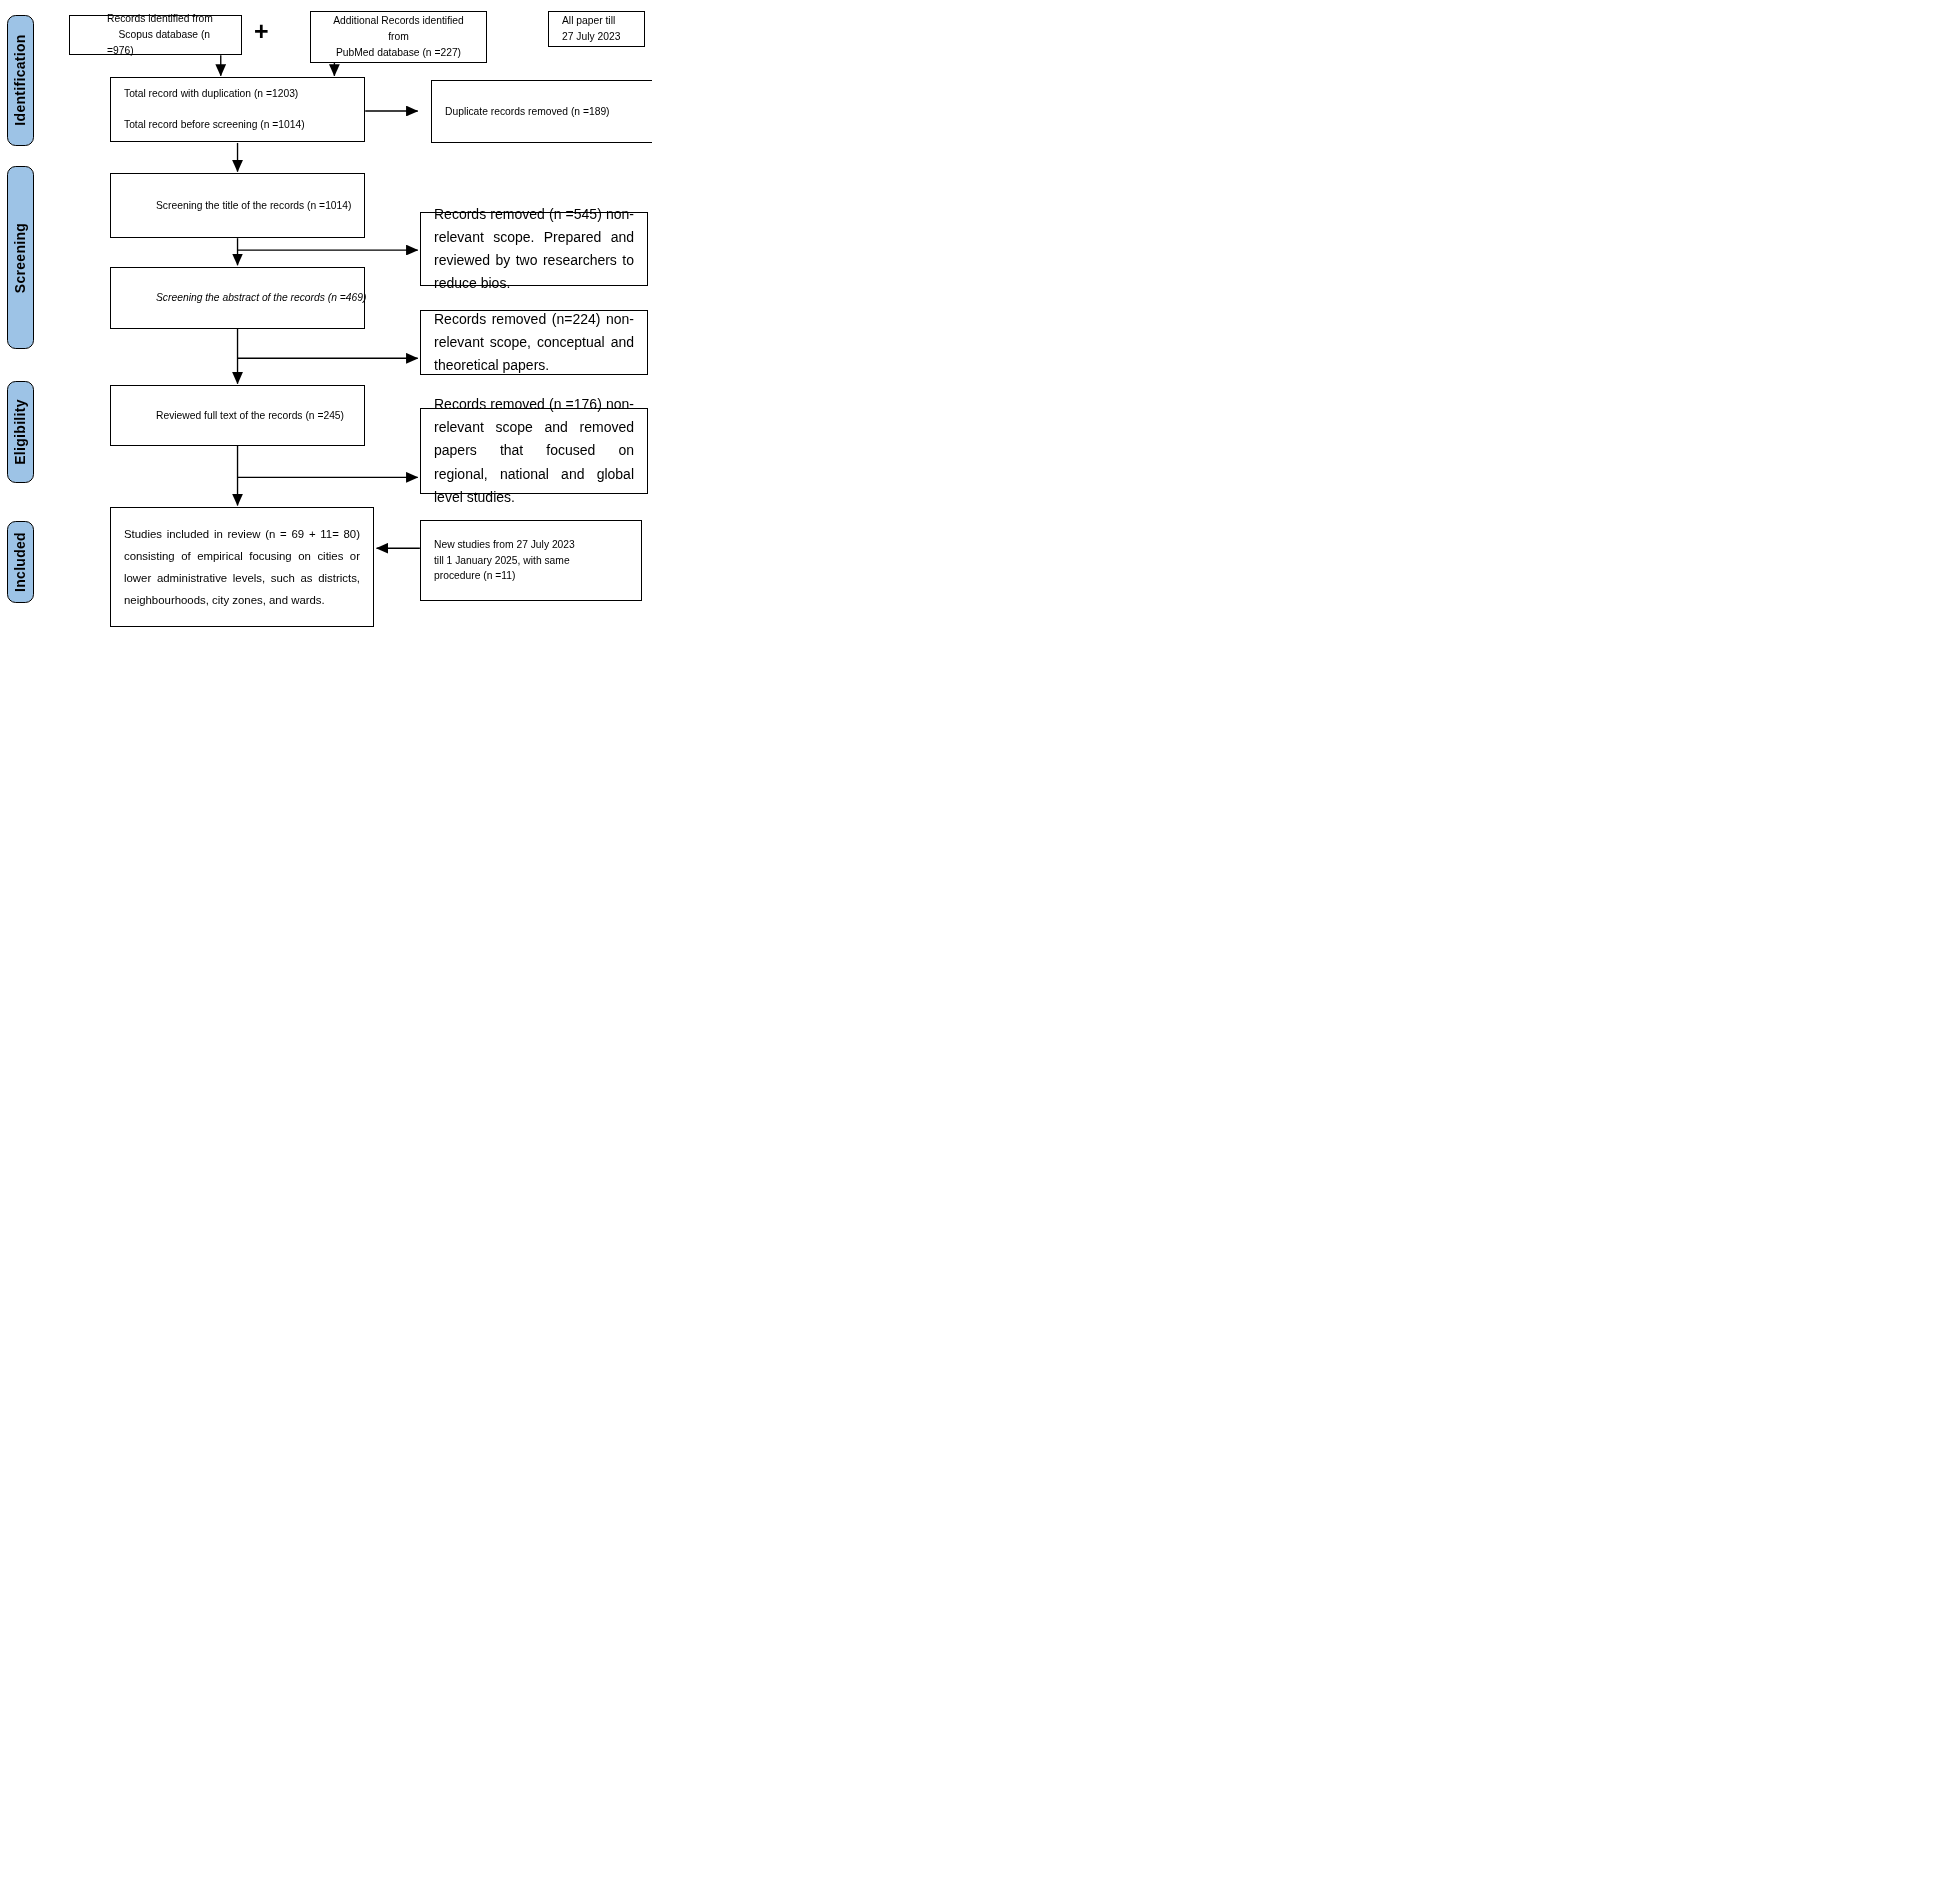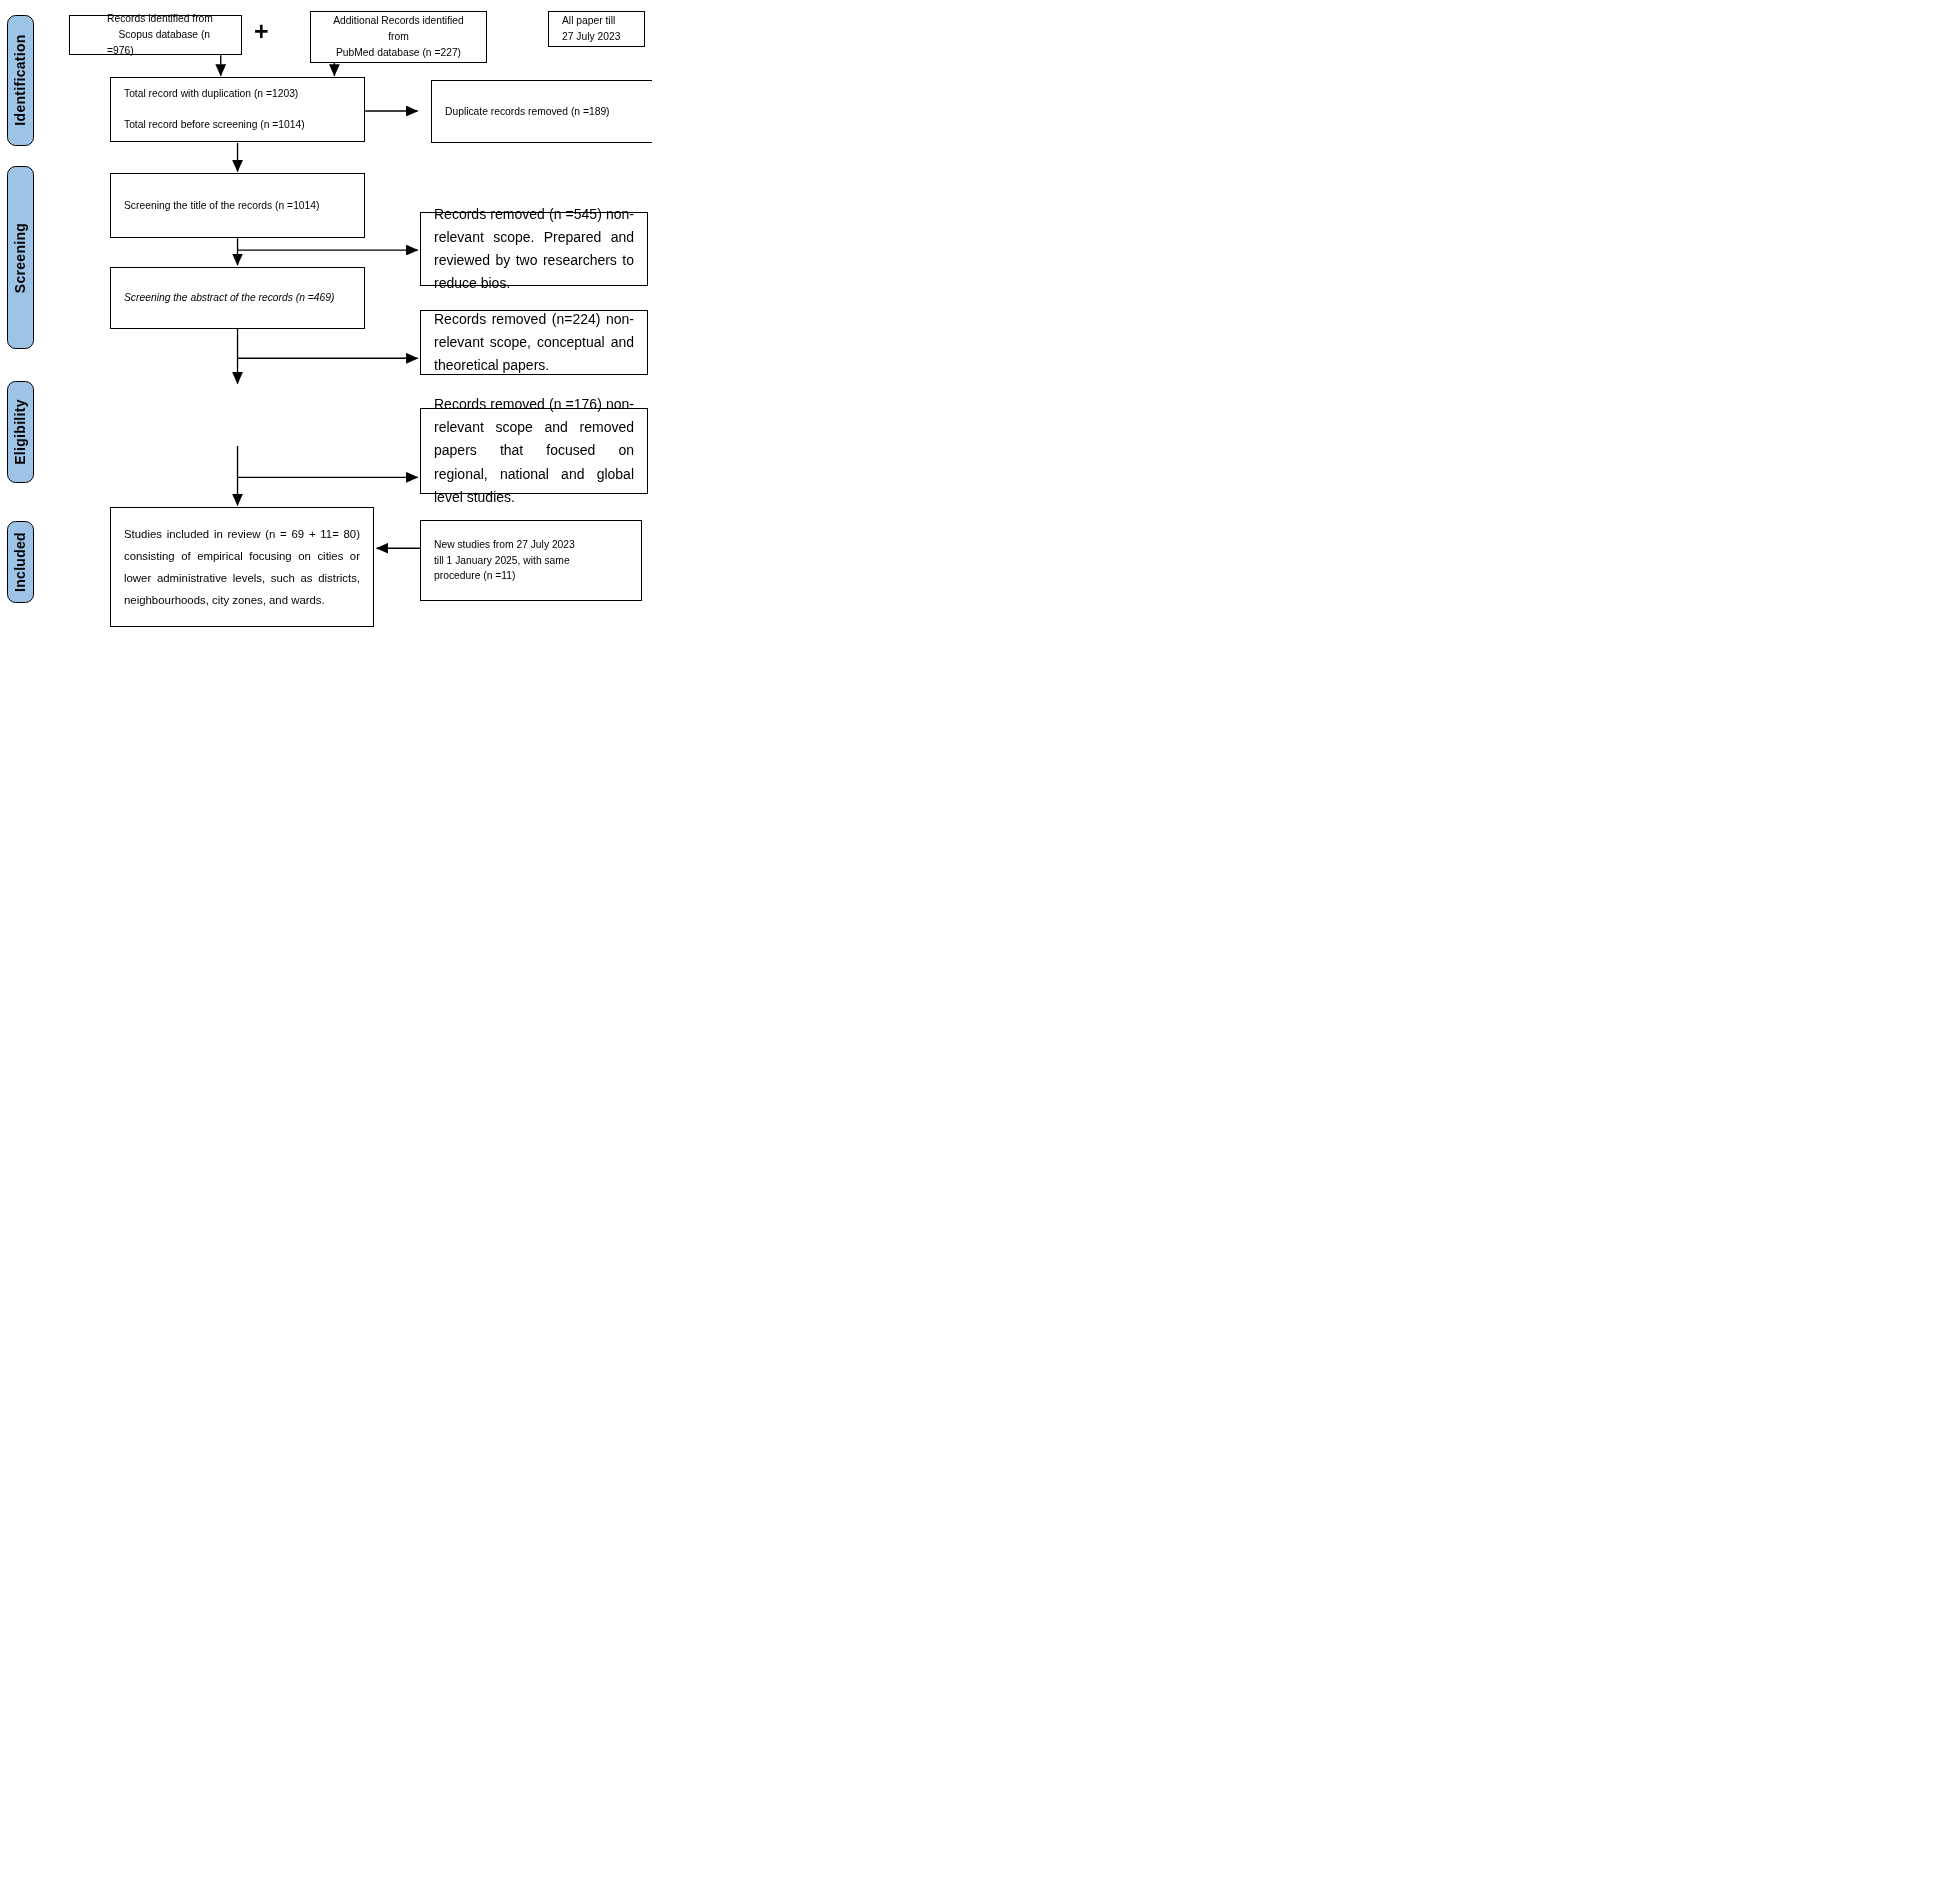--- a/index.html
+++ b/index.html
@@ -18,21 +18,21 @@
     font-weight:bold;font-size:14px;letter-spacing:0.3px;
   }
 
   
   .box{
     position:absolute;background:#fff;border:1.6px solid #000;
     box-sizing:border-box;display:flex;flex-direction:column;justify-content:center;
     font-size:10.3px;line-height:1.55;
   }
   .box .txt{white-space:pre-wrap;}
-  .nowrap .txt{white-space:pre;}
+  .nowrap .txt{white-space:pre;margin-left:32px;}
   .pad{padding:3.2px 13px;}
   .padr{padding:4.3px 13px;}
   .just .txt{text-align:justify;white-space:normal;line-height:1.65;font-size:14px;}
   .center .txt{text-align:center;}
   .bigtxt .txt{text-align:justify;font-size:11.4px;line-height:1.95;white-space:normal;}
 
   .plus{
     position:absolute;font-size:25px;font-weight:bold;line-height:1;
   }
   svg.wires{position:absolute;left:0;top:0;pointer-events:none;}
@@ -110,20 +110,23 @@
   </div>
 
   <div class="box pad nowrap" style="left:110px;top:267px;width:255px;height:62px;font-style:italic;">
     <div class="txt">Screening the abstract of the records (n =469)</div>
   </div>
 
   <div class="box padr just" style="left:420px;top:310px;width:228px;height:65px;">
     <div class="txt">Records removed (n=224) non-relevant scope, conceptual and theoretical papers.</div>
   </div>
 
+  <div class="box pad nowrap" style="left:110px;top:385px;width:255px;height:61px;">
+    <div class="txt">Reviewed full text of the records (n =245)</div>
+  </div>
 
   <div class="box padr just" style="left:420px;top:408px;width:228px;height:86px;align-items:flex-end;">
     <div class="txt">Records removed (n =176) non-relevant scope and removed papers that focused on regional, national and global level studies.</div>
   </div>
 
   <div class="box padr bigtxt" style="left:110px;top:507px;width:264px;height:120px;">
     <div class="txt">Studies included in review (n = 69 + 11= 80) consisting of empirical focusing on cities or lower administrative levels, such as districts, neighbourhoods, city zones, and wards.</div>
   </div>
 
   <div class="box padr" style="left:420px;top:520px;width:222px;height:81px;">

